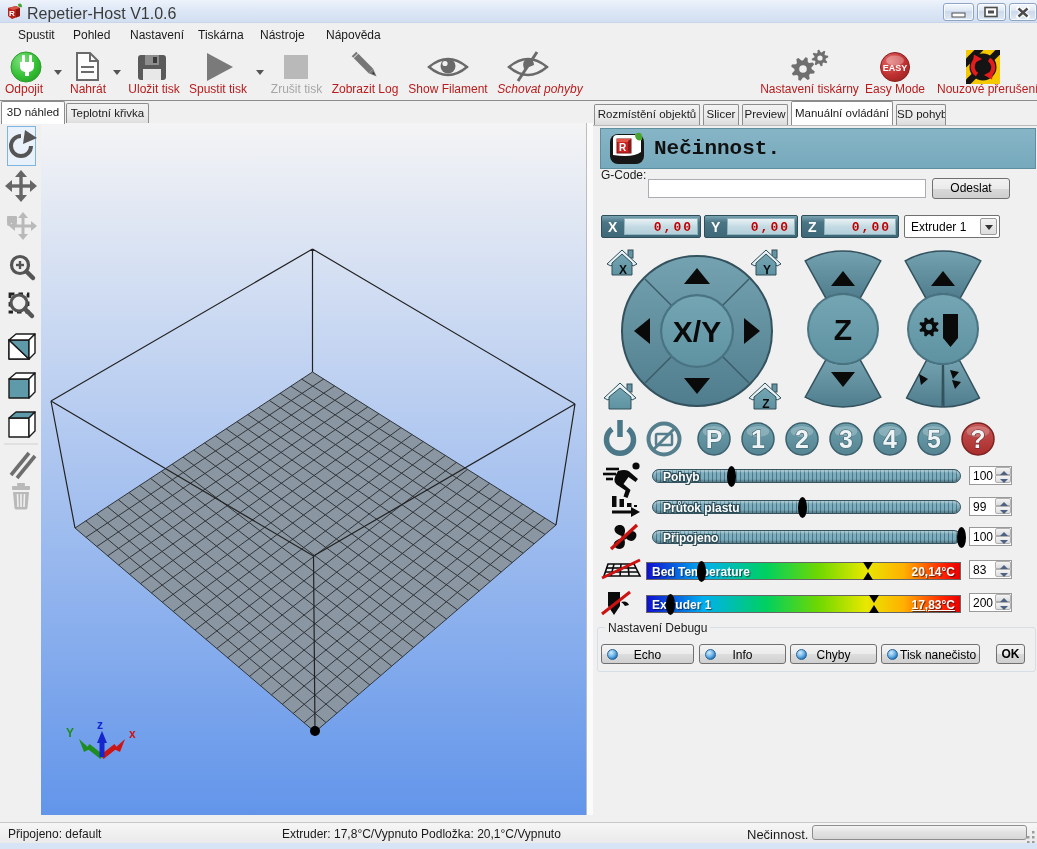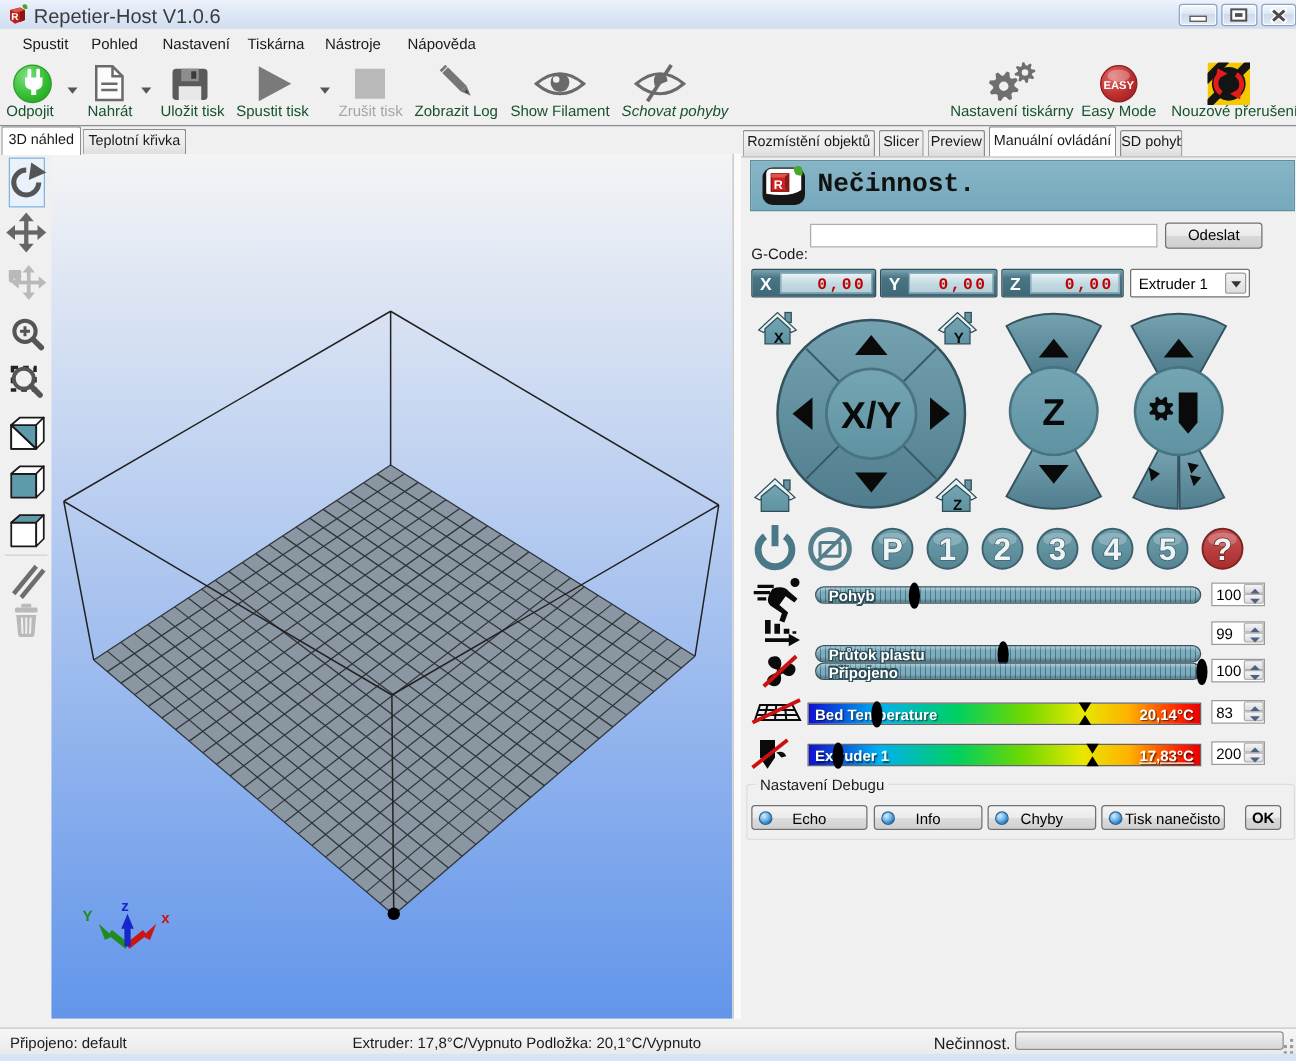--- a/index.html
+++ b/index.html
@@ -6,21 +6,21 @@
 .abs{position:absolute;}
 
 #titlebar{position:absolute;left:0;top:0;width:1037px;height:23px;background:linear-gradient(#eef3fb,#dfe9f7 40%,#d2dff1);border-bottom:1px solid #c8d5ea;}
 #titletext{position:absolute;left:27px;top:5px;font-size:16px;color:#3b3b3b;}
 .winbtn{position:absolute;top:3px;height:18px;border:1px solid #8ea4c2;border-radius:3px;background:linear-gradient(#f6f9fd,#dce6f3 45%,#ccd9ec 45%,#dfe9f5);box-shadow:inset 0 0 0 1px rgba(255,255,255,.75);}
 
 #menubar{position:absolute;left:0;top:23px;width:1037px;height:24px;background:#f0f0f0;}
 .mi{position:absolute;top:28px;color:#1a1a1a;font-size:12px;}
 
 #toolbar{position:absolute;left:0;top:47px;width:1037px;height:54px;background:#f0f0f0;}
-.tblabel{position:absolute;top:82px;font-size:12px;color:#14532d;text-align:center;white-space:nowrap;}
+.tblabel{position:absolute;top:82px;font-size:12px;color:#b91c1c;text-align:center;white-space:nowrap;}
 .tbgray{color:#a6a6a6;}
 .dd{position:absolute;top:70px;width:0;height:0;border-left:4px solid transparent;border-right:4px solid transparent;border-top:5px solid #555;}
 
 .tab{position:absolute;background:linear-gradient(#f2f2f2,#ebebeb 60%,#dcdcdc);border:1px solid #8c8c8c;border-bottom:none;border-radius:2px 2px 0 0;color:#1a1a1a;font-size:11.5px;text-align:center;white-space:nowrap;overflow:hidden;}
 .tabactive{background:#fff;z-index:5;}
 
 #lefttools{position:absolute;left:0;top:123px;width:41px;height:692px;background:#f0f0f0;}
 #canvas3d{position:absolute;left:41px;top:123px;width:545px;height:692px;}
 #vsplit{position:absolute;left:586px;top:123px;width:7px;height:692px;background:#fbfbfb;border-left:1px solid #bdbdbd;}
 
@@ -322,21 +322,21 @@
   <path d="M4 7 a4 4 0 0 1 4 -4 h20 a4 4 0 0 1 4 4 v13 q-8 6 -28 3 Z" fill="#fff"></path>
   <rect x="8" y="7" width="14" height="14" fill="#cc2222" stroke="#7d1111"></rect>
   <path d="M8 7 l14 0 -3 3 -11 0 Z" fill="#e05545"></path>
   <path d="M22 7 l0 14 -3 -2 0 -10 Z" fill="#8d1a1a"></path>
   <text x="10" y="19" font-size="10" font-weight="bold" fill="#fff" font-family="Liberation Sans">R</text>
   <path d="M26 2 q8 -4 7 6 q-7 2 -7 -6" fill="#4aa52e"></path>
  </svg>
  <div class="txt">Nečinnost.</div>
 </div>
 
-<span class="lbl abs" style="left:601px;top:196px;">G-Code:</span>
+<span class="lbl abs" style="left:601px;top:168px;">G-Code:</span>
 <div id="gcodeinput"></div>
 <div class="btn" style="left:932px;top:178px;width:78px;height:21px;line-height:19px;">Odeslat</div>
 
 <div class="coordseg" style="left:601px;width:100px;">
     <span class="cl">X</span>
     <div class="coordval" style="left:22px;width:74px;">0,00</div>
   </div>
 <div class="coordseg" style="left:704px;width:94px;">
     <span class="cl">Y</span>
     <div class="coordval" style="left:22px;width:68px;">0,00</div>
@@ -514,21 +514,21 @@
   </div>
 <div class="numbox" style="top:466px;">100</div>
 <div class="spin" style="top:467px;">
     <div class="up">
       <i></i>
     </div>
     <div class="dn">
       <i></i>
     </div>
   </div>
-<div class="slidrow" style="top:500px;margin-top:16px;">
+<div class="slidrow" style="top:500px;">
     <div class="slidtxt">Průtok plastu</div>
     <div class="lens" style="left:145px;"></div>
   </div>
 <div class="numbox" style="top:497px;">99</div>
 <div class="spin" style="top:498px;">
     <div class="up">
       <i></i>
     </div>
     <div class="dn">
       <i></i>

